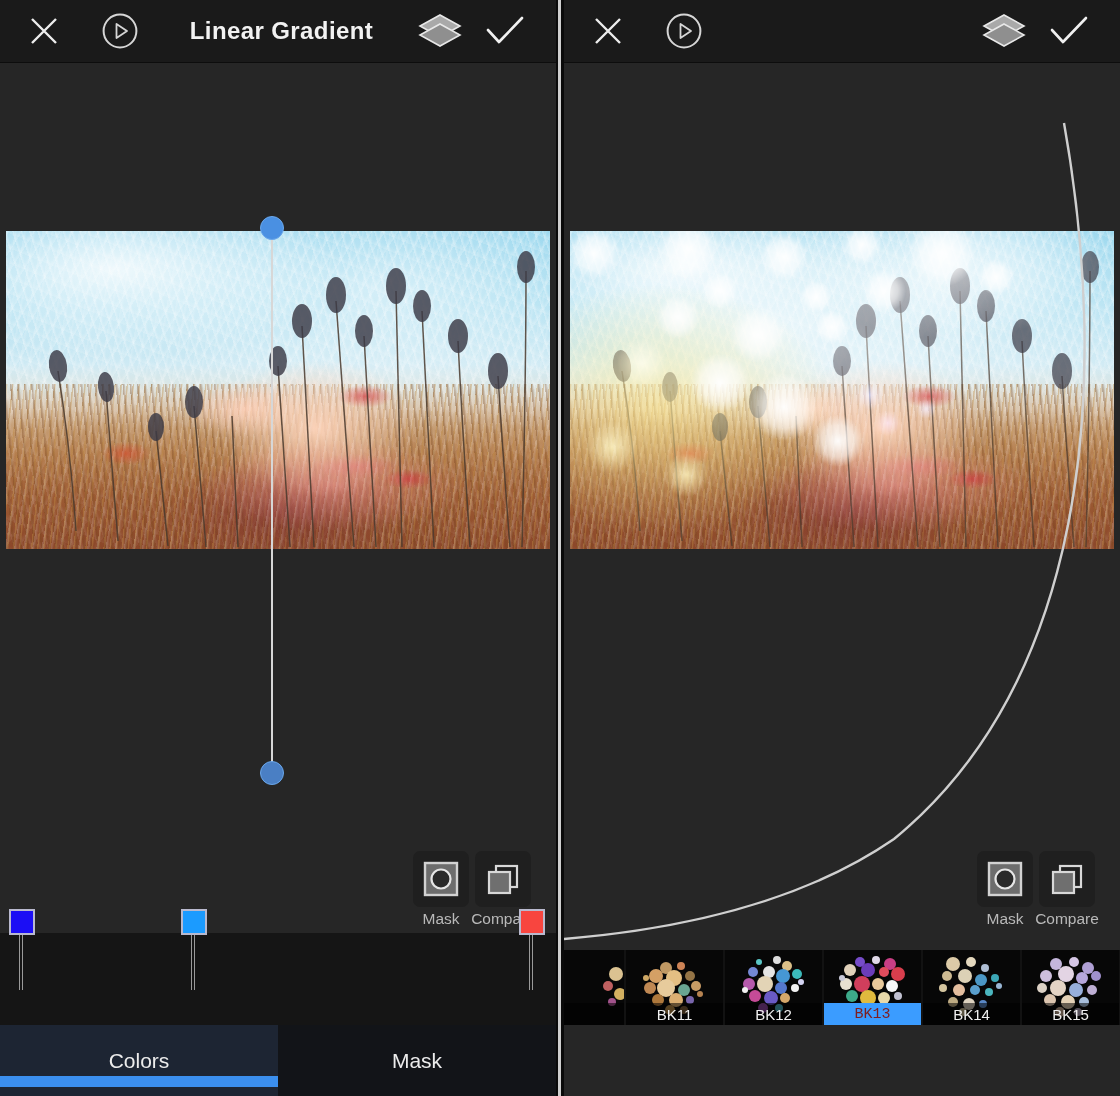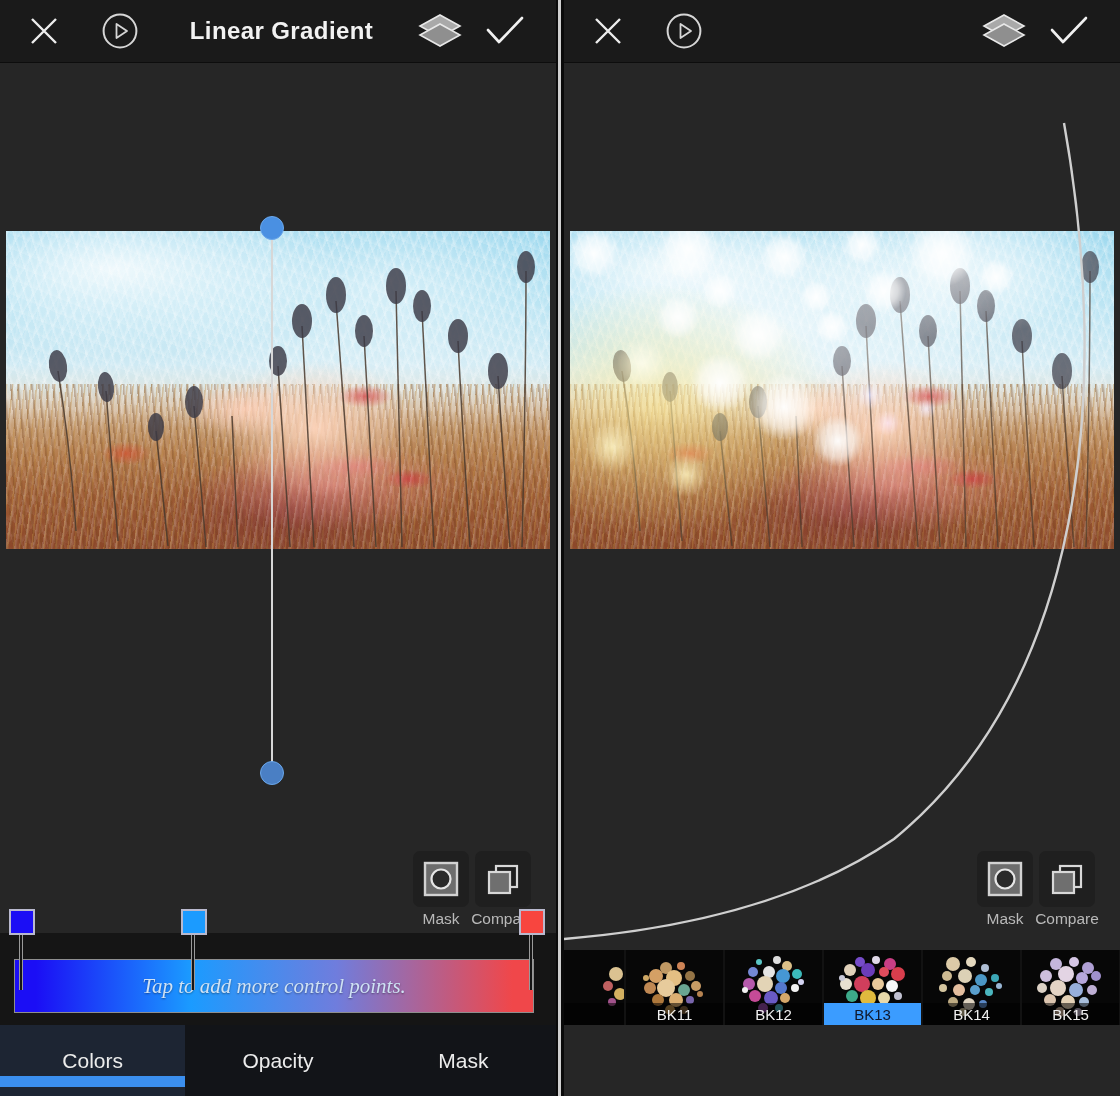--- a/index.html
+++ b/index.html
@@ -152,21 +152,21 @@
   .preset {
     position:relative; flex:0 0 97px; height:75px;
     margin-right:2px; background:#0d0d0d; overflow:hidden; cursor:pointer;
   }
   .preset-thumb { position:absolute; inset:0; background:#070707; }
   .preset-name {
     position:absolute; left:0; right:0; bottom:0; height:22px;
     display:flex; align-items:center; justify-content:center;
     font-size:15px; color:#f0f0f0; background:rgba(0,0,0,.55);
   }
-  .preset.selected .preset-name { background:#3b9cff; color:#0f172a; }
+  .preset.selected .preset-name { background:#3b9cff; color:#7f1d1d;font-family:Liberation Mono, monospace; }
   .preset.partial { flex:0 0 60px; }
 
   
   .grad-editor {
     position:absolute; left:0; right:0; bottom:71px; height:92px;
     background:#151515;
   }
   .grad-bar {
     position:absolute; left:14px; right:22px; top:26px; height:54px;
     background: linear-gradient(90deg, #1b0ef5 0%, #1b0ef5 4%, #1b9bff 34%, #6f7ddd 62%, #f0474a 96%, #f0474a 100%);
@@ -302,43 +302,37 @@
           <svg width="36" height="36" viewBox="0 0 36 36">
             <rect x="11" y="5" width="21" height="21" fill="none" stroke="#d8d8d8" stroke-width="2.2"></rect>
             <rect x="4" y="11" width="21" height="21" fill="#6f6f6f" stroke="#d8d8d8" stroke-width="2.2"></rect>
           </svg>
         </div>
         <div class="tool-label">Compare</div>
       </div>
     </div>
 
     <div class="grad-editor">
-      <div class="grad-bar">
-        <div class="grad-hint">Tap to add more control points.</div>
-      </div>
       <div class="cp" style="left:9px;">
         <div class="cp-swatch" style="background:#1b0ef5;"></div>
         <div class="cp-stem"></div>
       </div>
       <div class="cp" style="left:181px;">
         <div class="cp-swatch" style="background:#1b9bff;"></div>
         <div class="cp-stem"></div>
       </div>
       <div class="cp" style="left:519px;">
         <div class="cp-swatch" style="background:#f8453f;"></div>
         <div class="cp-stem"></div>
       </div>
     </div>
 
     <div class="tabbar">
       <div class="tab active">
           <span>Colors</span>
-        </div>
-      <div class="tab">
-          <span>Opacity</span>
         </div>
       <div class="tab">
           <span>Mask</span>
         </div>
     </div>
 
   </div>
 
   <div class="panel-divider"></div>
 

